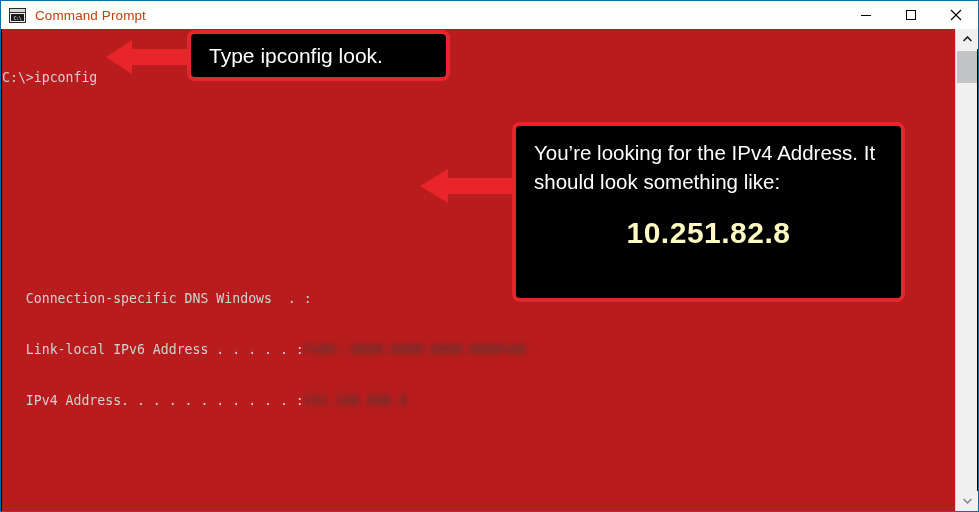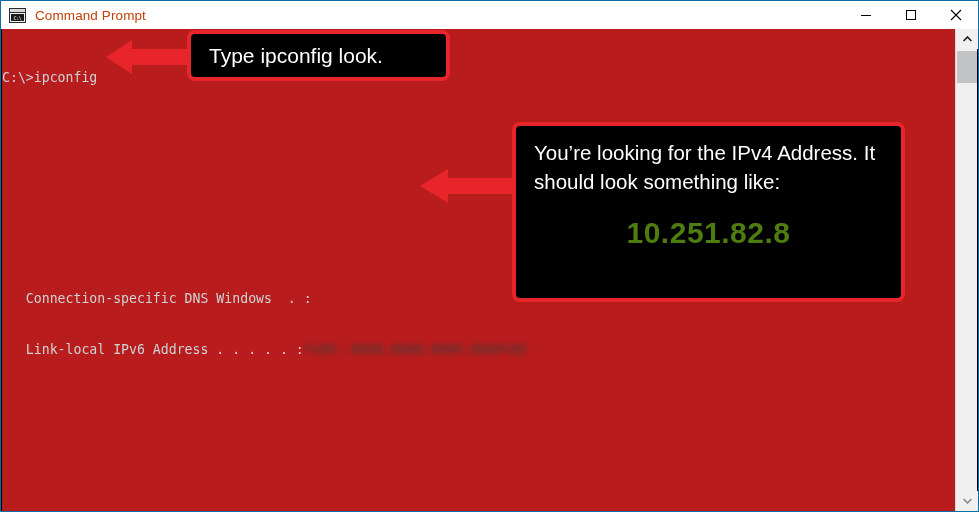--- a/index.html
+++ b/index.html
@@ -182,21 +182,21 @@
   }
   .callout-body {
     font-size: 20.5px;
     line-height: 29px;
   }
   .callout-ip {
     margin-top: 20px;
     text-align: center;
     font-size: 30px;
     font-weight: bold;
-    color: #4d7c0f;
+    color: #fef9c3;
     letter-spacing: 0.5px;
   }
   .arrow {
     position: absolute;
   }
   #arrow-1 { left: 106px; top: 38px; }
   #arrow-2 { left: 420px; top: 167px; }
 </style>
 </head>
 <body>
@@ -232,20 +232,21 @@
 
     <div class="console">
       <div class="console-text">
         <div class="console-line">C:\&gt;ipconfig</div>
         <div class="console-line">&nbsp;</div>
         <div class="console-line">&nbsp;</div>
         <div class="console-line">&nbsp;</div>
 
         <div class="console-line"><span>   Connection-specific DNS Windows  . :</span><span class="redacted"></span></div>
         <div class="console-line"><span>   Link-local IPv6 Address . . . . . :</span><span class="redacted">fe80::8888:8888:8888:8888%88</span></div>
+        <div class="console-line"><span>   IPv4 Address. . . . . . . . . . . :</span><span class="redacted">192.168.888.8</span></div>
         
         
 
         
         
         
         
 
         
         

